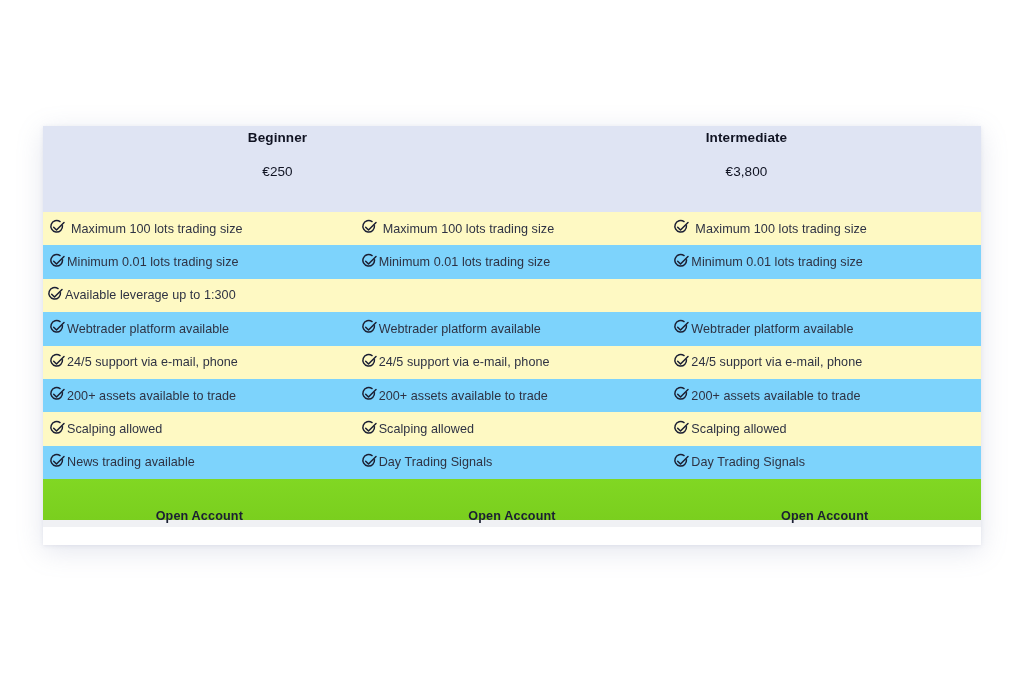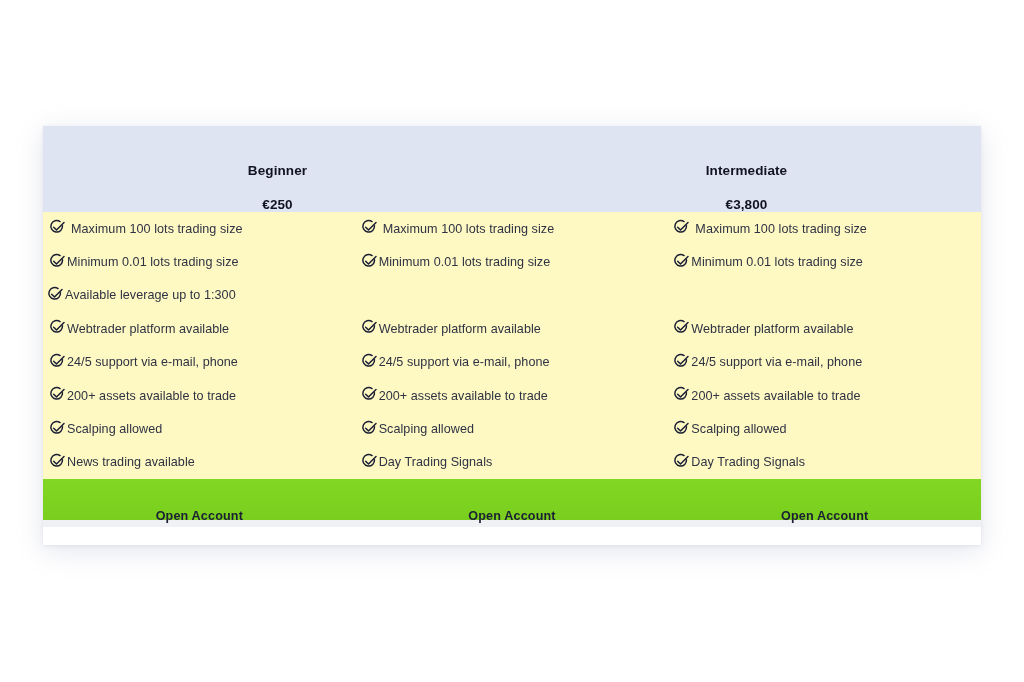--- a/index.html
+++ b/index.html
@@ -36,48 +36,48 @@
   .plans-header {
     display: flex;
     background: #dfe4f3;
     height: 86px;
   }
   .plan-head {
     flex: 1 1 0;
     display: flex;
     flex-direction: column;
     align-items: center;
-    justify-content: flex-end;
+    justify-content: flex-start;
     gap: 19px;
     padding-top: 4px;
   }
   .plan-name {
     font-size: 13.5px;
     font-weight: bold;
     color: #101322;
     letter-spacing: .1px;
   }
   .plan-price {
     font-size: 13.5px;
-    font-weight: bold;
+    font-weight: normal;
     color: #101322;
     letter-spacing: .1px;
   }
 
   
   .feature-rows {
     display: block;
   }
   .feature-row {
     display: flex;
     height: 33.4px;
     align-items: center;
   }
   .feature-row.odd  { background: #fef9c3; }
-  .feature-row.even { background: #fef9c3; align-items: center; }
+  .feature-row.even { background: #7dd3fc; align-items: center; }
 
   .feature-cell {
     flex: 1 1 0;
     display: flex;
     align-items: center;
     height: 100%;
     padding-left: 6px;
   }
   .feature-cell.c1 { padding-left: 6px; }
   .feature-cell.c2 { padding-left: 4px; }

